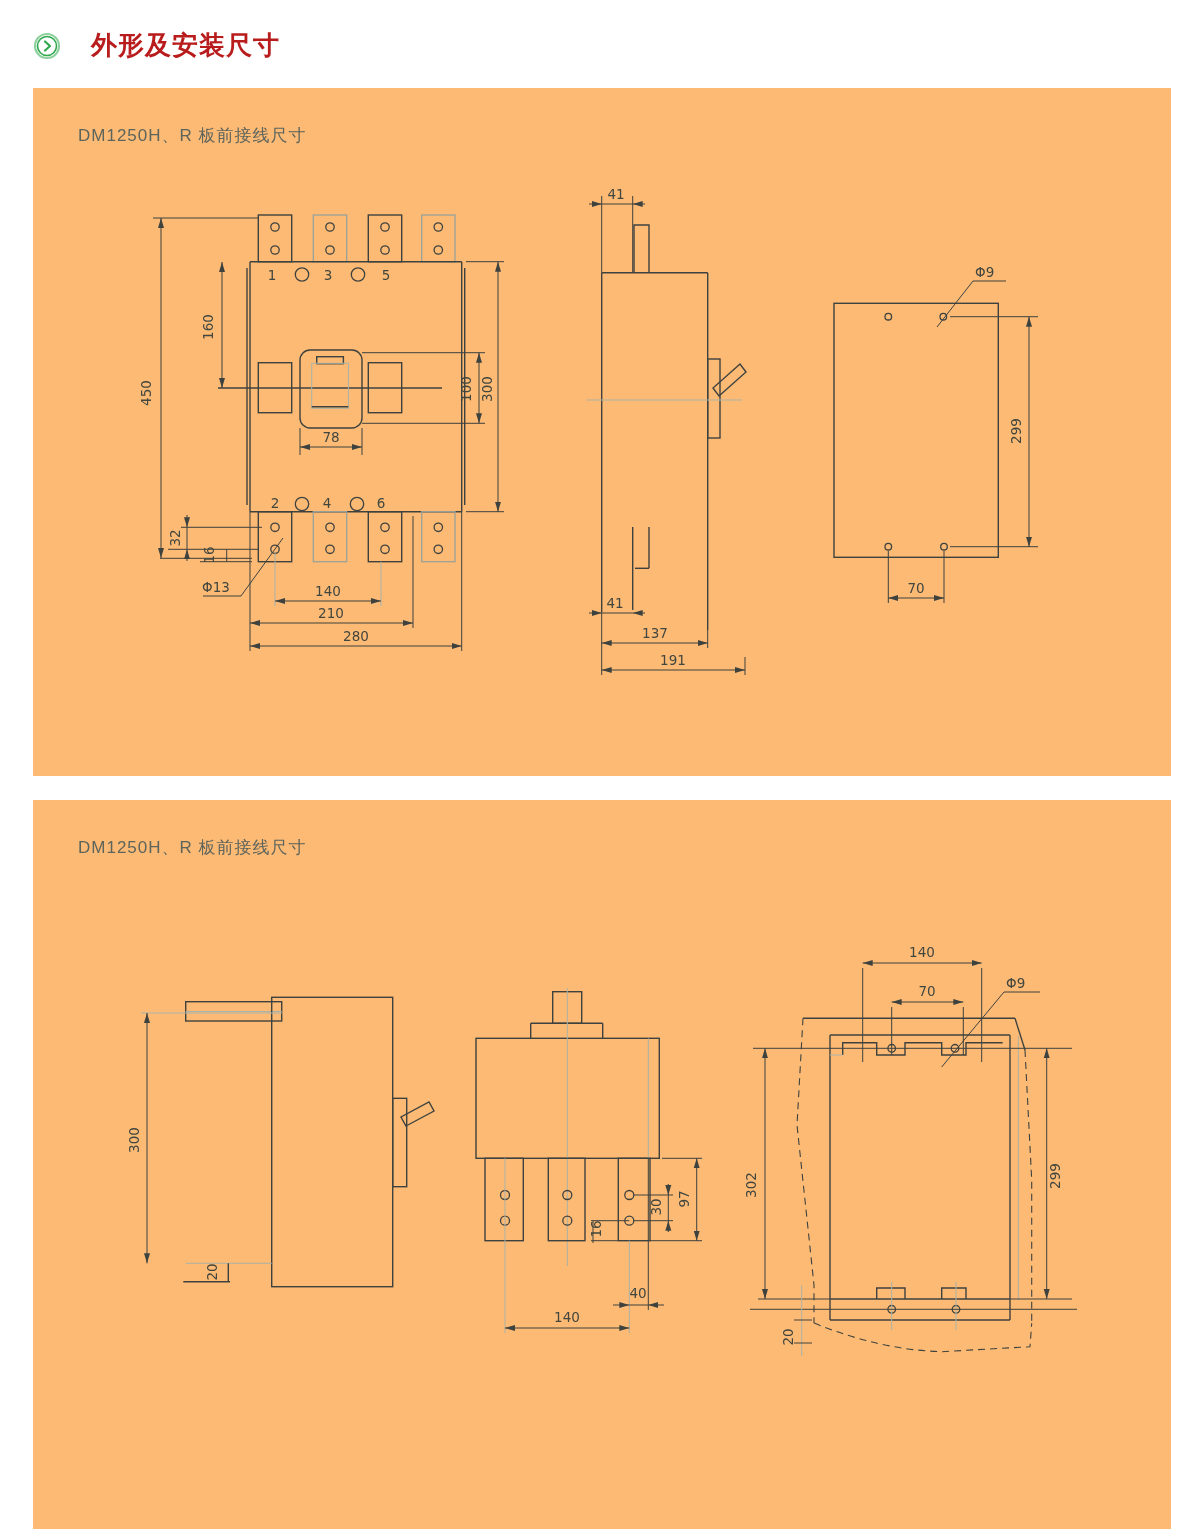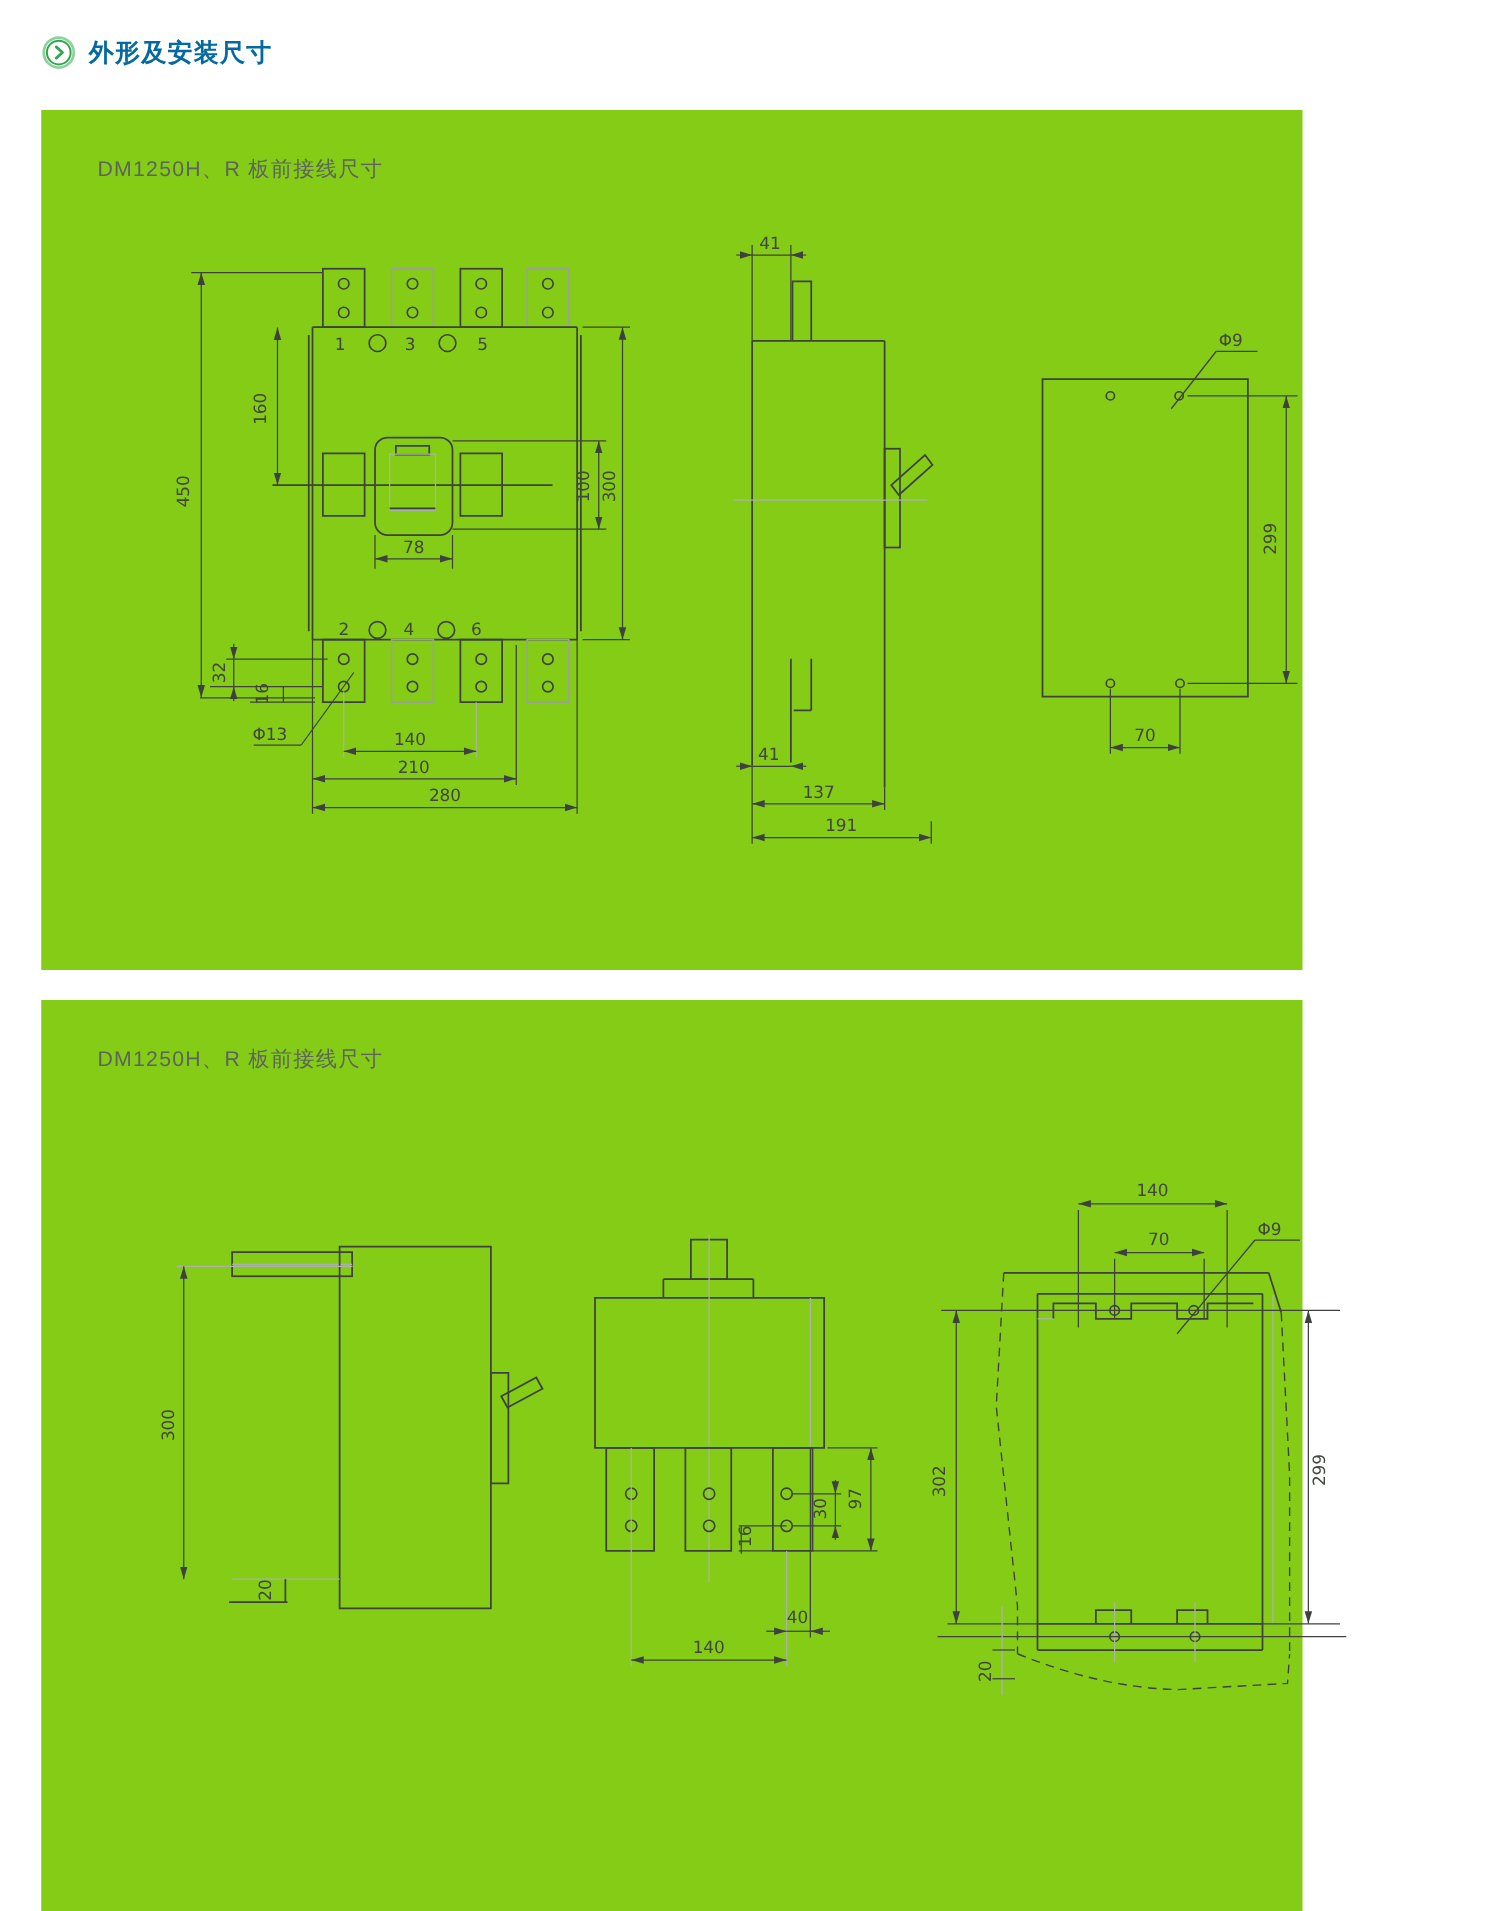--- a/index.html
+++ b/index.html
@@ -1,19 +1,19 @@
 <!DOCTYPE html>
 <html><head>
 <meta charset="utf-8">
 <style>
   html,body{margin:0;padding:0;background:#fff;}
   body{width:1204px;height:1529px;position:relative;font-family:"Liberation Sans",sans-serif;}
   .hdr{position:absolute;left:33px;top:28px;display:flex;align-items:center;gap:10px;}
-  .hdr-title{font-size:20px;font-weight:bold;color:#0369a1;letter-spacing:1px;}
-  .panel{position:absolute;left:33px;width:1009px;background:#84cc16;}
+  .hdr-title{font-size:26px;font-weight:bold;color:#b91c1c;letter-spacing:1px;margin-left:20px;}
+  .panel{position:absolute;left:33px;width:1138px;background:#fdba74;}
   #panel-front{top:88px;height:688px;}
   #panel-rear{top:800px;height:729px;}
   .panel-title{position:absolute;left:45px;top:36px;font-size:17px;color:#5d645c;letter-spacing:1px;}
   .draw{position:absolute;left:0;top:0;}
   svg text{font-family:"DejaVu Sans",sans-serif;font-size:13.5px;fill:#41463f;}
   .ln{stroke:#3e423f;stroke-width:1.4;fill:none}
   .lm{stroke:#9aa29a;stroke-width:1.3;fill:none}
   .lt{stroke:#aab3a8;stroke-width:1;fill:none}
   .dm{stroke:#3e423f;stroke-width:1;fill:none}
   .dsh{stroke:#3e423f;stroke-width:1.1;fill:none;stroke-dasharray:7 5}

